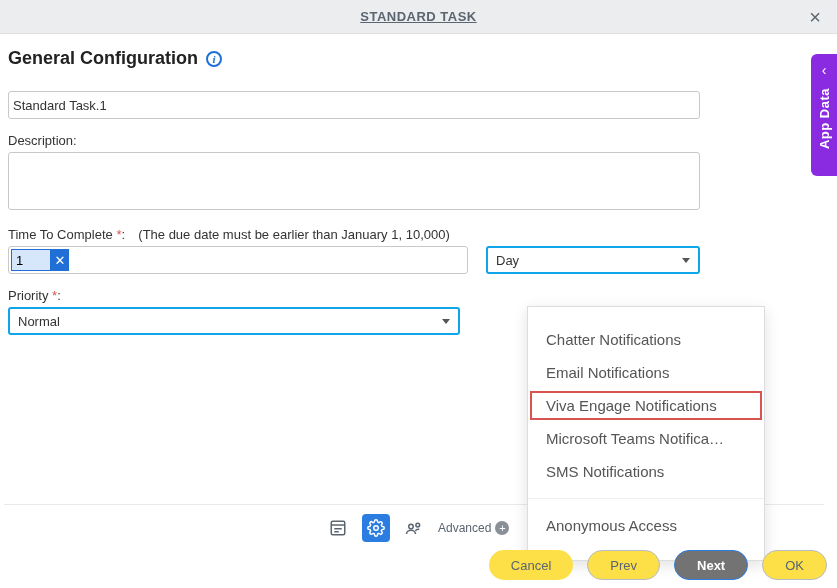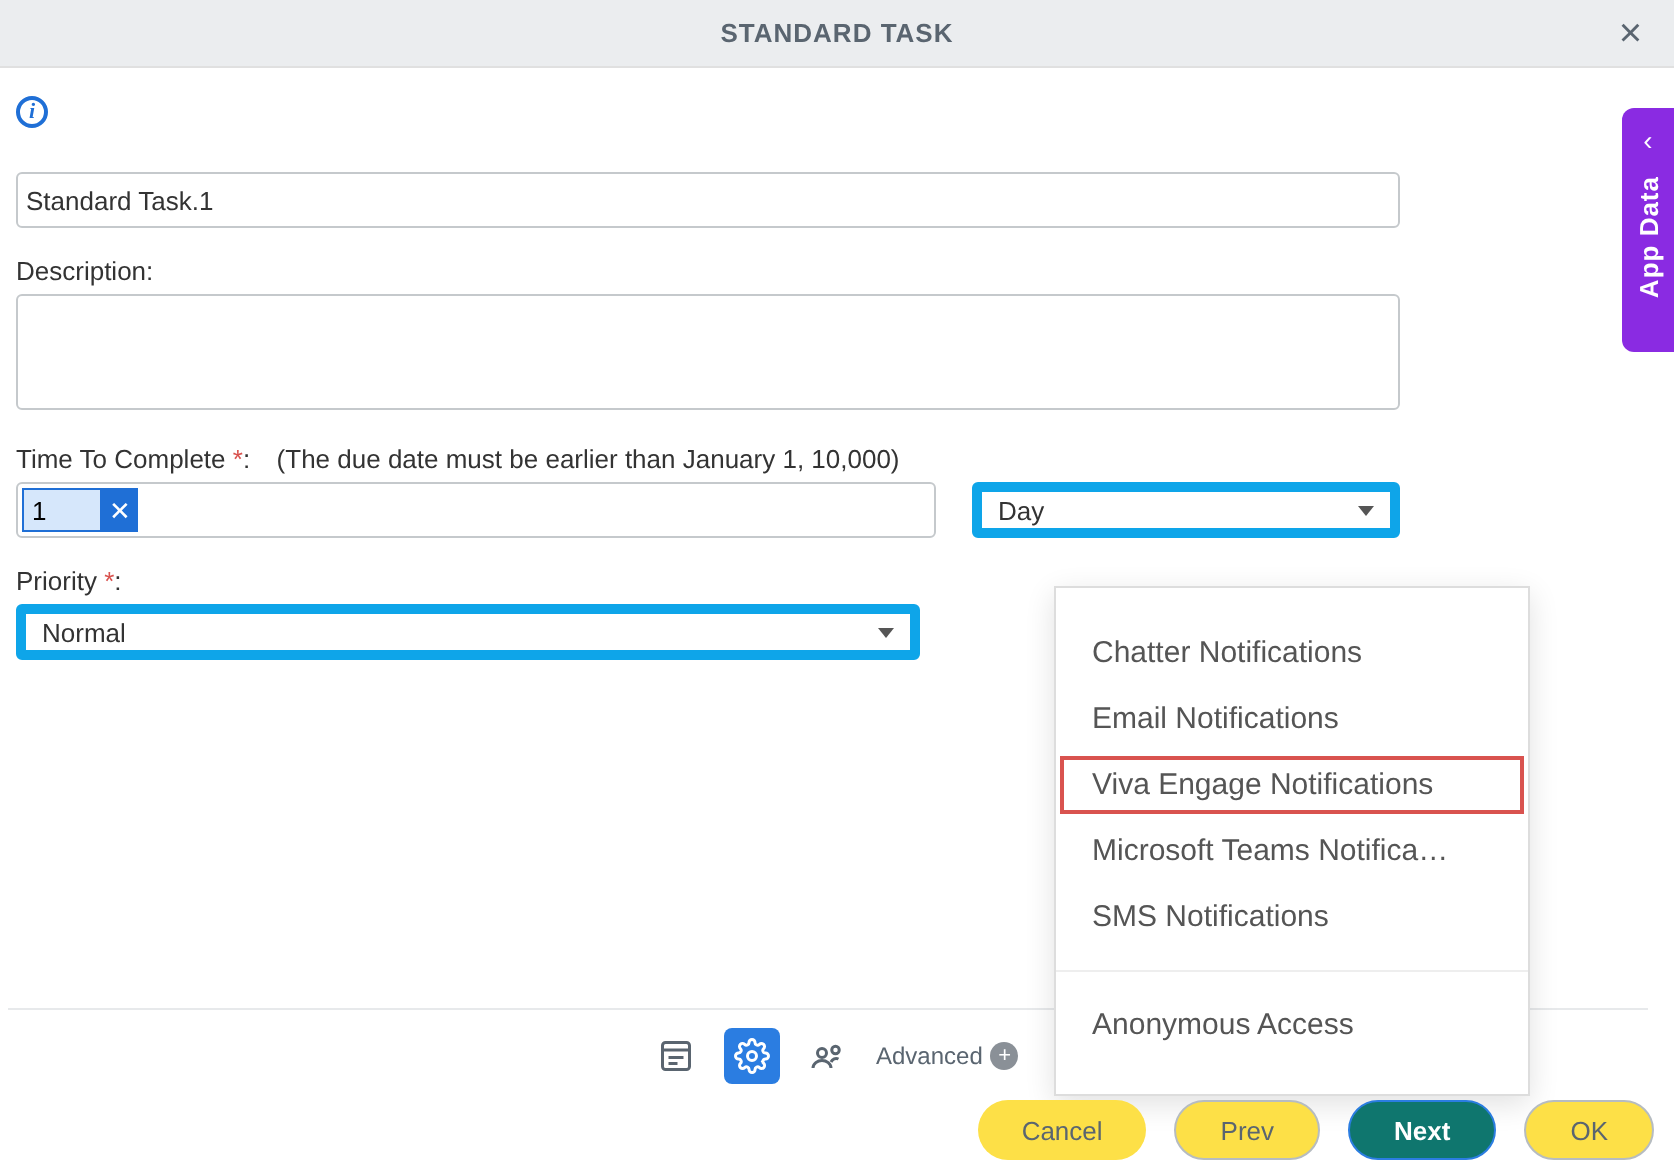--- a/index.html
+++ b/index.html
@@ -20,20 +20,21 @@
     align-items: center;
     justify-content: center;
     position: relative;
     border-bottom: 1px solid #e0e0e0;
   }
   .titlebar-title {
     font-size: 13px;
     font-weight: 600;
     color: #5a6570;
     letter-spacing: 0.5px;
+    text-decoration: underline;
   }
   .titlebar-close {
     position: absolute;
     right: 10px;
     top: 50%;
     transform: translateY(-50%);
     font-size: 20px;
     color: #5a6570;
     cursor: pointer;
     line-height: 1;
@@ -131,21 +132,21 @@
     display: flex;
     align-items: center;
     justify-content: center;
     font-size: 13px;
     cursor: pointer;
     margin: 2px 0;
   }
   .select {
     width: 214px;
     height: 28px;
-    border: 5px solid #0ea5e9;
+    border: 2px solid #0ea5e9;
     border-radius: 3px;
     padding: 0 24px 0 8px;
     font-size: 13px;
     background: #fff;
     position: relative;
     display: flex;
     align-items: center;
     cursor: pointer;
   }
   .select::after {
@@ -239,26 +240,26 @@
     padding: 0 22px;
     font-size: 13px;
     cursor: pointer;
     display: flex;
     align-items: center;
     justify-content: center;
     background: #fde047;
   }
   .btn-link { color: #5a6570; border: none; }
   .btn-outline { border: 1px solid #b6bcc1; color: #5a6570; }
-  .btn-primary { background: #0f766e; border: 1px solid #2b7de1; color: #fff; font-weight: 600; }
+  .btn-primary { background: #737373; border: 1px solid #2b7de1; color: #fff; font-weight: 600; }
 
   
   .menu {
     position: absolute;
-    top: 293px;
+    top: 306px;
     left: 527px;
     width: 238px;
     background: #fff;
     border: 1px solid #ddd;
     box-shadow: 0 4px 14px rgba(0,0,0,0.12);
     padding: 16px 0 18px;
   }
   .menu-item {
     padding: 8px 18px;
     font-size: 15px;
@@ -307,20 +308,21 @@
 <body>
 
 <div class="titlebar">
   <span class="titlebar-title">STANDARD TASK</span>
   <span class="titlebar-close">×</span>
 </div>
 
 <div class="content">
 
   <div class="section-header">
+    <span class="section-title">General Configuration</span>
     <span class="info-icon">i</span>
   </div>
 
   <div class="field-group">
     <input type="text" class="input-text" value="Standard Task.1" style="">
   </div>
 
   <div class="field-group">
     <label class="field-label">Description:</label>
     <textarea class="input-textarea" style=""></textarea>

